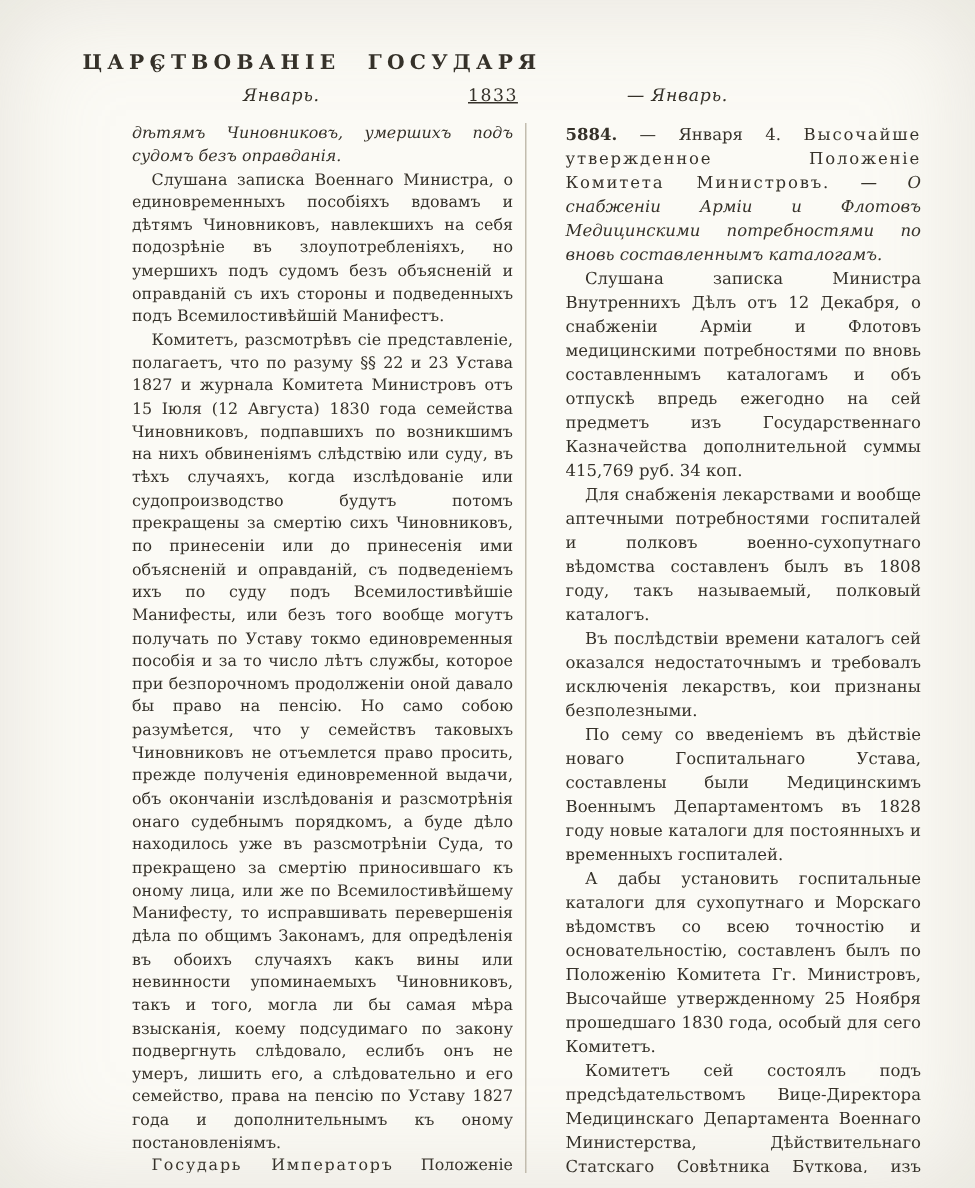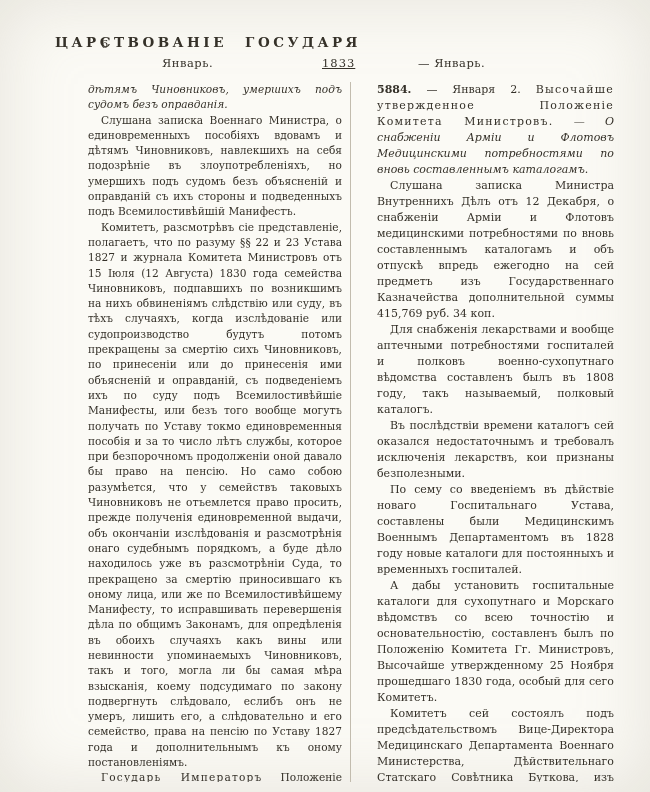--- a/index.html
+++ b/index.html
@@ -16,23 +16,23 @@
   }
 
   .page-number { position: absolute; top: 37px; left: 101px; font-size: 11.5px; }
   .page-title {
     position: absolute; top: 34px; left: 55px; right: 0;
     text-align: left; font-size: 13.5px; font-weight: 700;
     letter-spacing: 3.5px; word-spacing: 10px; white-space: nowrap;
   }
 
   .subheader { position: absolute; top: 56px; left: 0; width: 100%; font-size: 11.5px; }
-  .subheader .month { position: absolute; letter-spacing: 0.5px; }
+  .subheader .month { position: absolute; font-style: italic; letter-spacing: 0.5px; }
   .subheader .month-left { left: 162px; }
-  .subheader .year { position: absolute; left: 322px; font-style: normal; letter-spacing: 1px; text-decoration: underline; }
+  .subheader .year { position: absolute; left: 312px; font-style: normal; letter-spacing: 1px; text-decoration: underline; }
   .subheader .month-right { left: 418px; }
 
   .columns {
     position: absolute; top: 82px; left: 70px; right: 36px; bottom: 10px;
     display: flex;
   }
   .col { overflow: hidden; text-align: justify; }
   .col-left  { width: 272px; font-size: 10.6px; line-height: 15.3px; }
   .divider   { width: 1px; background: #c2bcae; margin: 0 8px; }
   .col-right { flex: 1; font-size: 11px; line-height: 16px; }
@@ -63,21 +63,21 @@
     <div class="col col-left">
       <p class="ital noindent"><span>дѣтямъ Чиновниковъ, умершихъ подъ судомъ безъ оправданія.</span></p>
       <p><span>Слушана записка Военнаго Министра, о единовременныхъ пособіяхъ вдовамъ и дѣтямъ Чиновниковъ, навлекшихъ на себя подозрѣніе въ злоупотребленіяхъ, но умершихъ подъ судомъ безъ объясненій и оправданій съ ихъ стороны и подведенныхъ подъ Всемилостивѣйшій Манифестъ.</span></p>
       <p><span>Комитетъ, разсмотрѣвъ сіе представленіе, полагаетъ, что по разуму §§ 22 и 23 Устава 1827 и журнала Комитета Министровъ отъ 15 Іюля (12 Августа) 1830 года семейства Чиновниковъ, подпавшихъ по возникшимъ на нихъ обвиненіямъ слѣдствію или суду, въ тѣхъ случаяхъ, когда изслѣдованіе или судопроизводство будутъ потомъ прекращены за смертію сихъ Чиновниковъ, по принесеніи или до принесенія ими объясненій и оправданій, съ подведеніемъ ихъ по суду подъ Всемилостивѣйшіе Манифесты, или безъ того вообще могутъ получать по Уставу токмо единовременныя пособія и за то число лѣтъ службы, которое при безпорочномъ продолженіи оной давало бы право на пенсію. Но само собою разумѣется, что у семействъ таковыхъ Чиновниковъ не отъемлется право просить, прежде полученія единовременной выдачи, объ окончаніи изслѣдованія и разсмотрѣнія онаго судебнымъ порядкомъ, а буде дѣло находилось уже въ разсмотрѣніи Суда, то прекращено за смертію приносившаго къ оному лица, или же по Всемилостивѣйшему Манифесту, то исправшивать перевершенія дѣла по общимъ Законамъ, для опредѣленія въ обоихъ случаяхъ какъ вины или невинности упоминаемыхъ Чиновниковъ, такъ и того, могла ли бы самая мѣра взысканія, коему подсудимаго по закону подвергнуть слѣдовало, еслибъ онъ не умеръ, лишить его, а слѣдовательно и его семейство, права на пенсію по Уставу 1827 года и дополнительнымъ къ оному постановленіямъ.</span></p>
       <p><span class="sperr">Государь Императоръ</span> <span>Положеніе Комитета Высочайше утвердить соизволилъ.</span></p>
     </div>
 
     <div class="divider"></div>
 
     <div class="col col-right">
-      <p class="entry-head"><span class="entry-num">5884.</span> <span>— Января 2.</span> <span class="sperr">Высочайше утвержденное Положеніе Комитета Министровъ.</span> <span class="ital">— О снабженіи Арміи и Флотовъ Медицинскими потребностями по вновь составленнымъ каталогамъ.</span></p>
+      <p class="entry-head"><span class="entry-num">5884.</span> <span>— Января 4.</span> <span class="sperr">Высочайше утвержденное Положеніе Комитета Министровъ.</span> <span class="ital">— О снабженіи Арміи и Флотовъ Медицинскими потребностями по вновь составленнымъ каталогамъ.</span></p>
       <p><span>Слушана записка Министра Внутреннихъ Дѣлъ отъ 12 Декабря, о снабженіи Арміи и Флотовъ медицинскими потребностями по вновь составленнымъ каталогамъ и объ отпускѣ впредь ежегодно на сей предметъ изъ Государственнаго Казначейства дополнительной суммы 415,769 руб. 34 коп.</span></p>
       <p><span>Для снабженія лекарствами и вообще аптечными потребностями госпиталей и полковъ военно-сухопутнаго вѣдомства составленъ былъ въ 1808 году, такъ называемый, полковый каталогъ.</span></p>
       <p><span>Въ послѣдствіи времени каталогъ сей оказался недостаточнымъ и требовалъ исключенія лекарствъ, кои признаны безполезными.</span></p>
       <p><span>По сему со введеніемъ въ дѣйствіе новаго Госпитальнаго Устава, составлены были Медицинскимъ Военнымъ Департаментомъ въ 1828 году новые каталоги для постоянныхъ и временныхъ госпиталей.</span></p>
       <p><span>А дабы установить госпитальные каталоги для сухопутнаго и Морскаго вѣдомствъ со всею точностію и основательностію, составленъ былъ по Положенію Комитета Гг. Министровъ, Высочайше утвержденному 25 Ноября прошедшаго 1830 года, особый для сего Комитетъ.</span></p>
       <p><span>Комитетъ сей состоялъ подъ предсѣдательствомъ Вице-Директора Медицинскаго Департамента Военнаго Министерства, Дѣйствительнаго Статскаго Совѣтника Буткова, изъ Членовъ Медицинскаго Совѣта, Статскихъ Совѣтниковъ: Гесслинга, Нелюбина, Вольскаго, Старшаго Доктора Морской госпитали Зейдлица и Начальника Отдѣленія Медицинскаго Военнаго Департамента, Статскаго Совѣтника Талиева.</span></p>
     </div>
 
   </div>
 </div>

